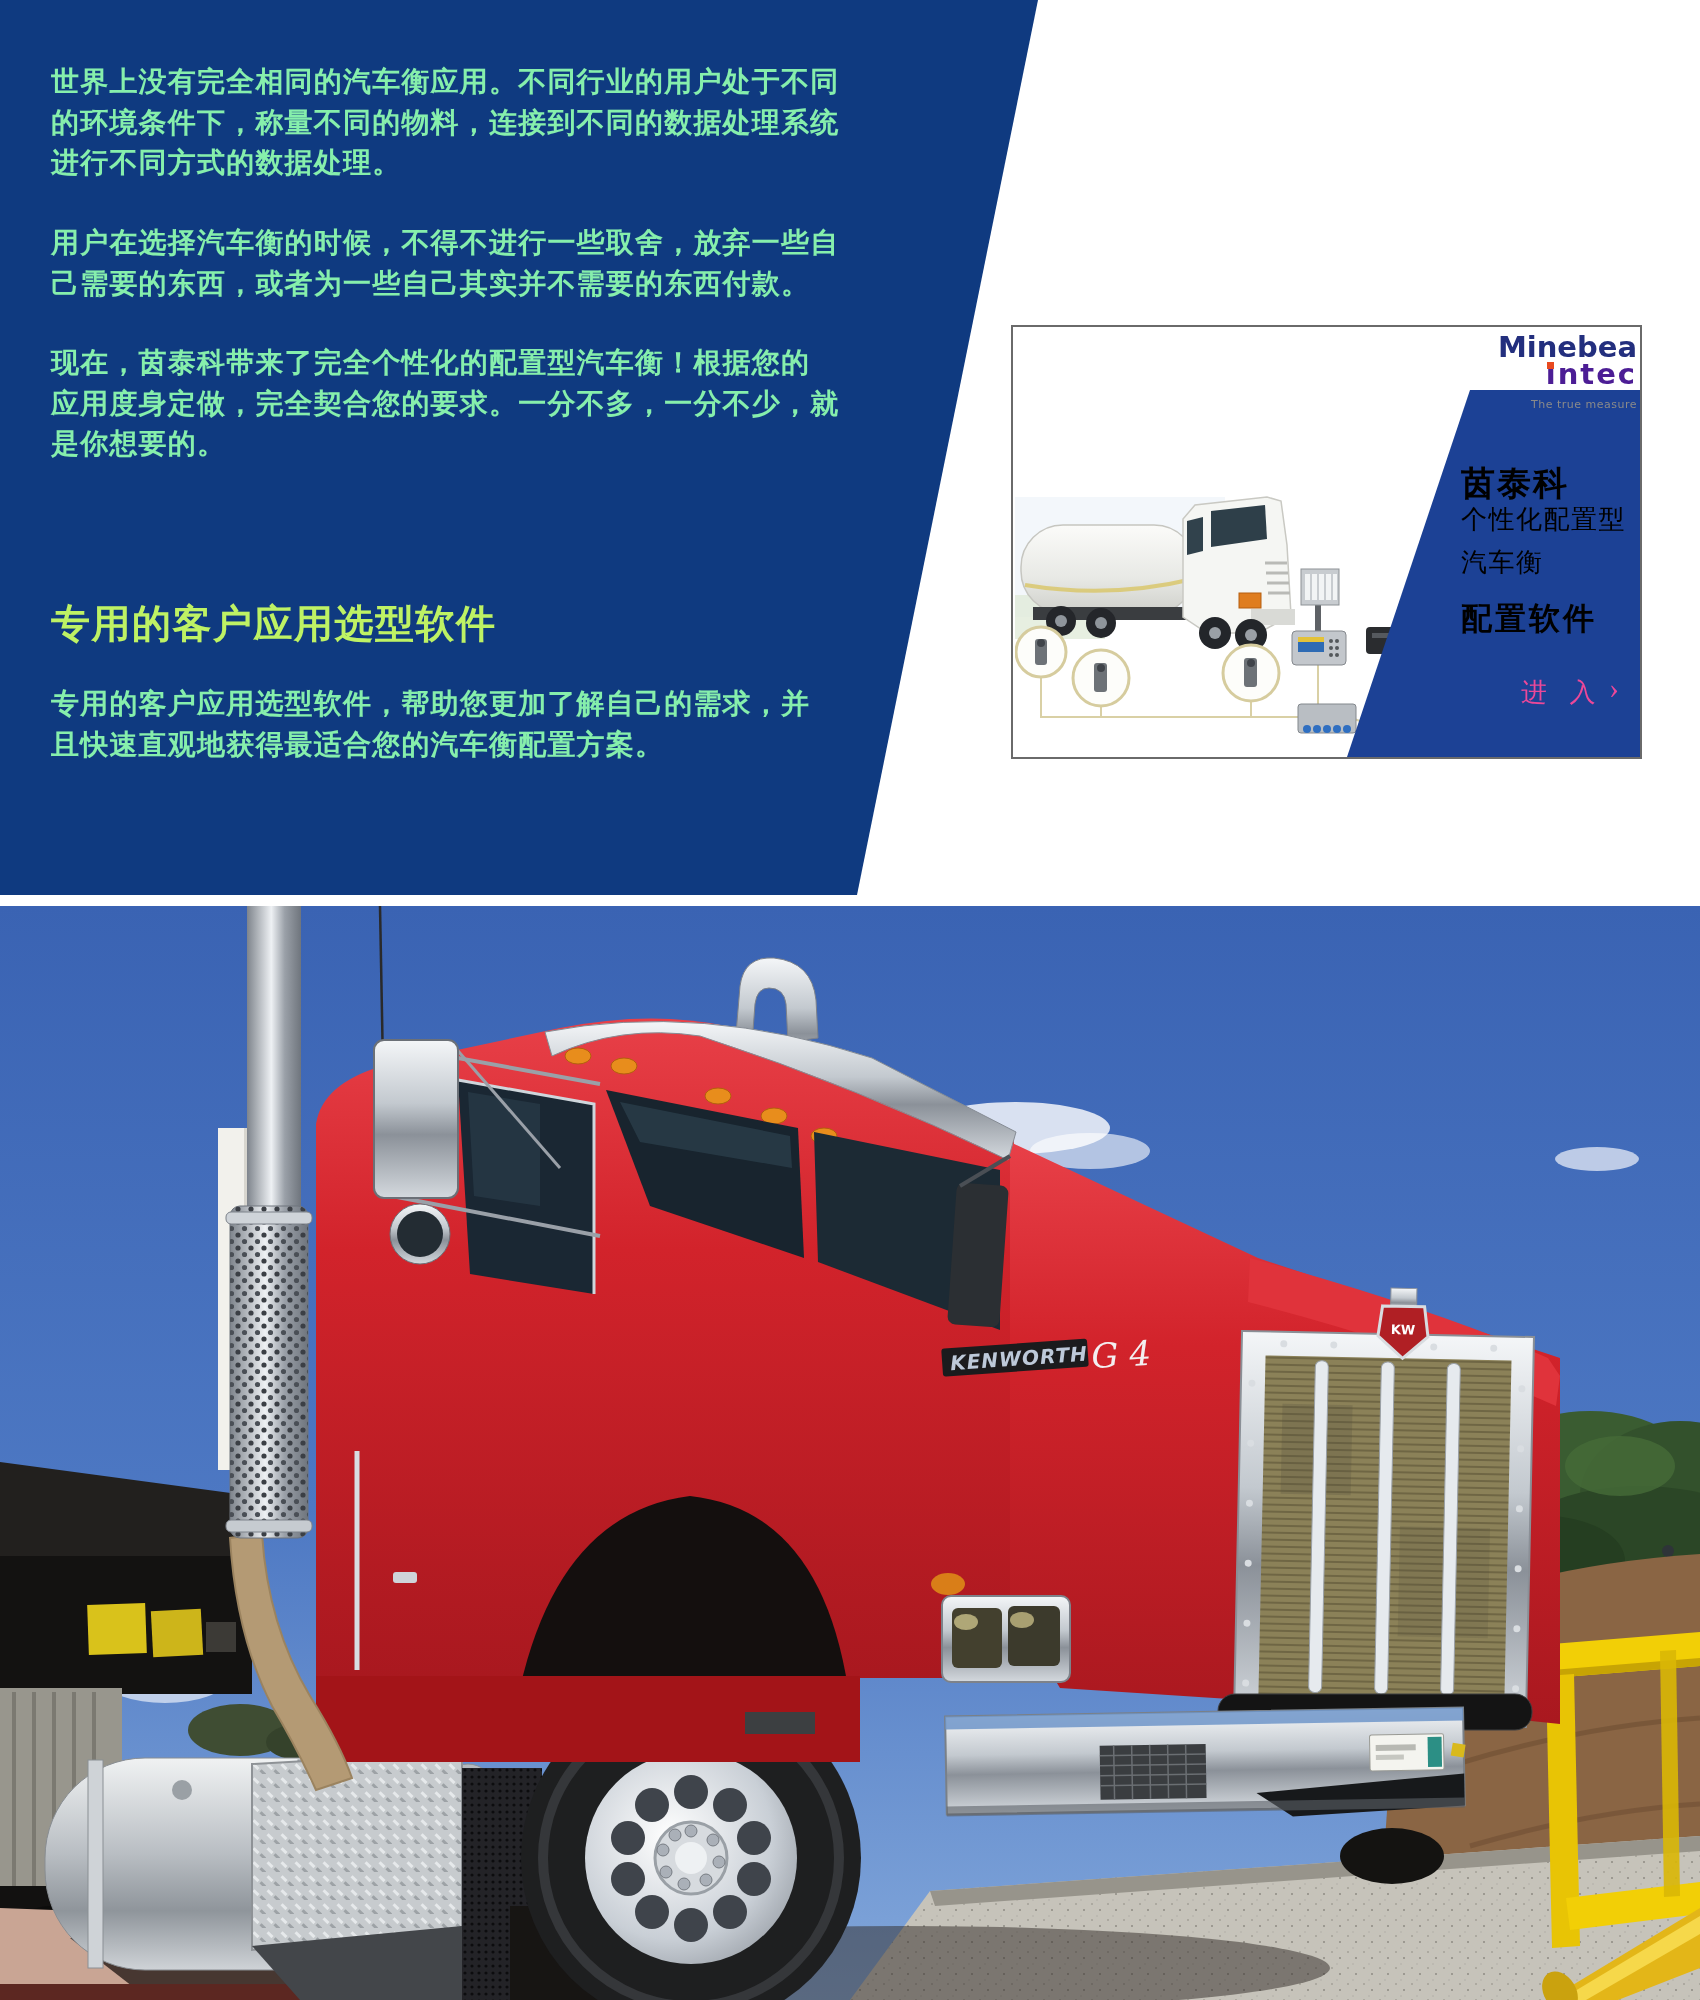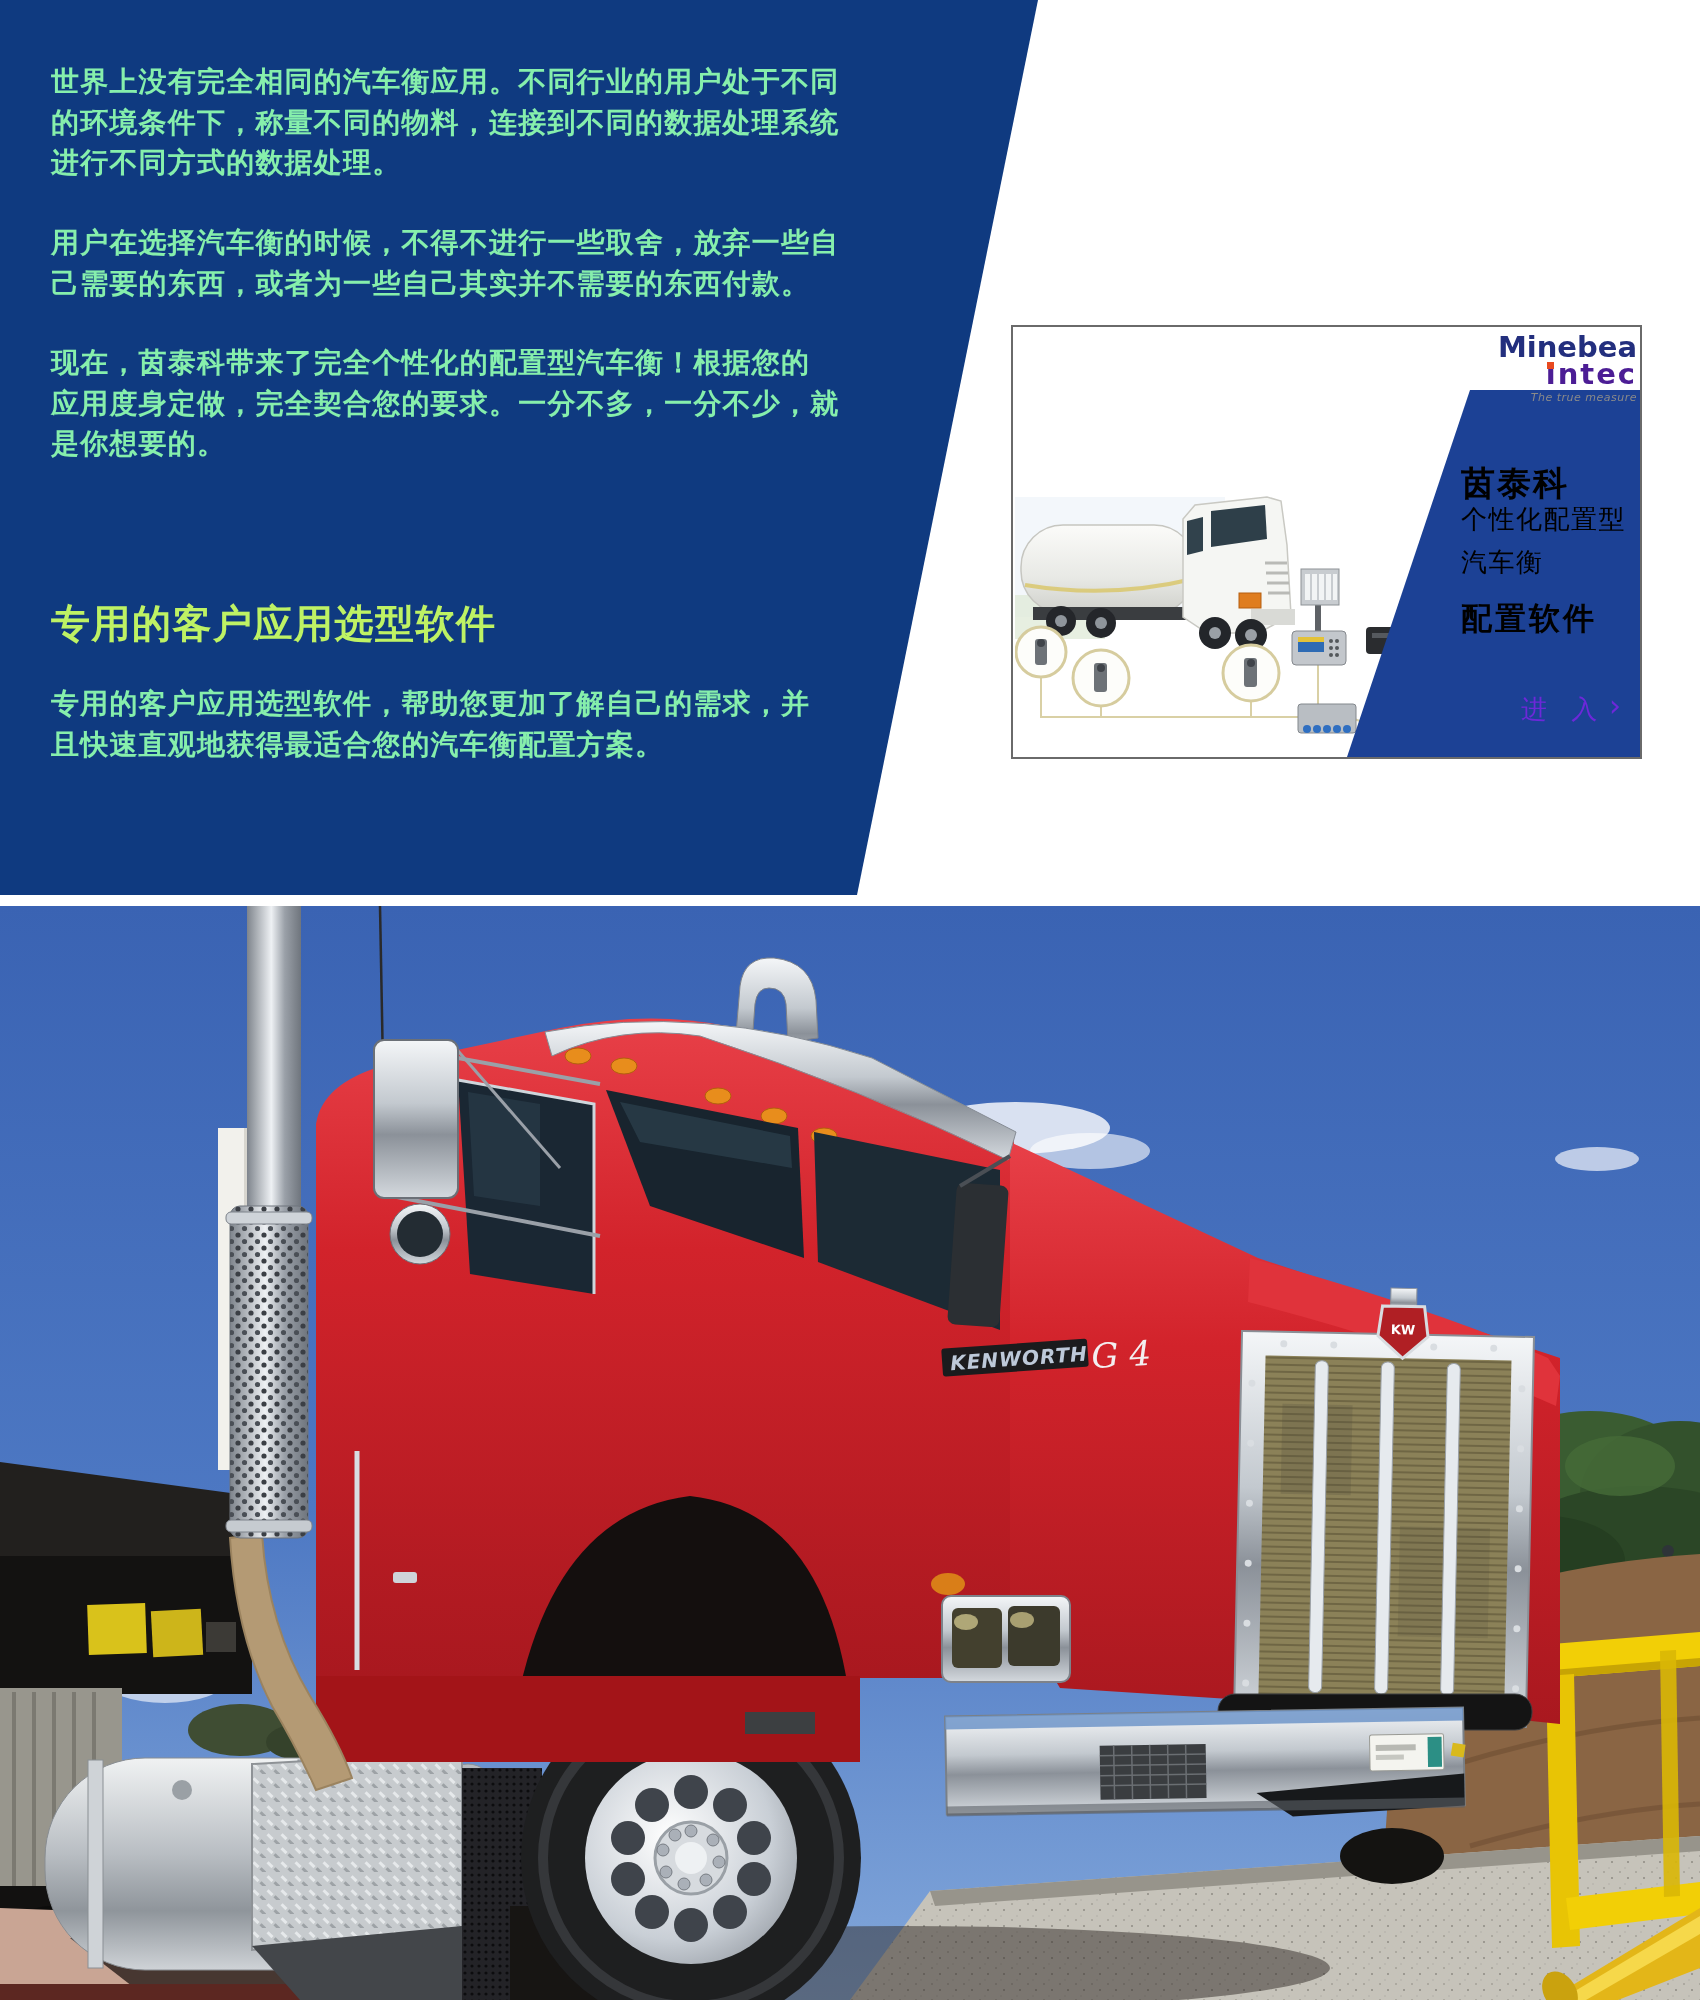--- a/index.html
+++ b/index.html
@@ -25,31 +25,31 @@
   }
   
   .card{
     position:absolute;left:1011px;top:325px;width:631px;height:434px;
     box-sizing:border-box;border:2px solid #6a6a6a;background:#ffffff;overflow:hidden;
   }
   .logo{position:absolute;right:3px;top:6px;text-align:right;line-height:1;}
   .logo-primary{font-size:29px;font-weight:700;color:#232f7e;letter-spacing:0;}
   .logo-secondary{position:relative;display:inline-block;font-size:29px;font-weight:700;color:#4c1d95;letter-spacing:2px;margin-top:-2px;}
   .logo-secondary .i-dot{position:absolute;left:1px;top:2px;width:7px;height:7px;background:#e8491f;}
-  .logo-tagline{font-size:11px;font-style:italic;color:#8a8a8a;letter-spacing:.5px;margin-top:3px;}
+  .logo-tagline{font-size:11px;color:#8a8a8a;letter-spacing:.5px;margin-top:10px;}
   .band{
     position:absolute;left:0;top:0;right:0;bottom:0;background:#1c4195;
     clip-path:polygon(457px 63px,630px 63px,630px 430px,334px 430px);
   }
   .band-text{position:absolute;left:448px;color:#000000;margin:0;}
   .band-title{top:134px;font-size:34px;font-weight:700;letter-spacing:2px;}
   .band-line1{top:175px;font-size:26px;font-weight:400;letter-spacing:1.5px;}
   .band-line2{top:218px;font-size:26px;font-weight:400;letter-spacing:1.5px;}
   .band-product{top:271px;font-size:31px;font-weight:700;letter-spacing:3px;}
-  .band-cta{position:absolute;left:508px;top:365px;color:#6d28d9;cursor:pointer;}
+  .band-cta{position:absolute;left:508px;top:348px;color:#ec4899;cursor:pointer;font-family:Liberation Serif, serif;}
   .band-cta .cta-label{font-size:26px;letter-spacing:8px;}
   .band-cta .cta-arrow{position:absolute;left:88px;top:-4px;font-size:30px;}
   .illu{position:absolute;left:2px;top:140px;}
   
   .photo{position:absolute;left:0;top:906px;}
   .badge-text{font-style:italic;font-weight:700;fill:#bdc9d9;letter-spacing:1px;font-size:20px;}
   .g4-text{font-family:"DejaVu Serif","Liberation Serif",serif;font-style:italic;fill:#f3eef0;font-size:34px;}
 </style>
 </head>
 <body>

